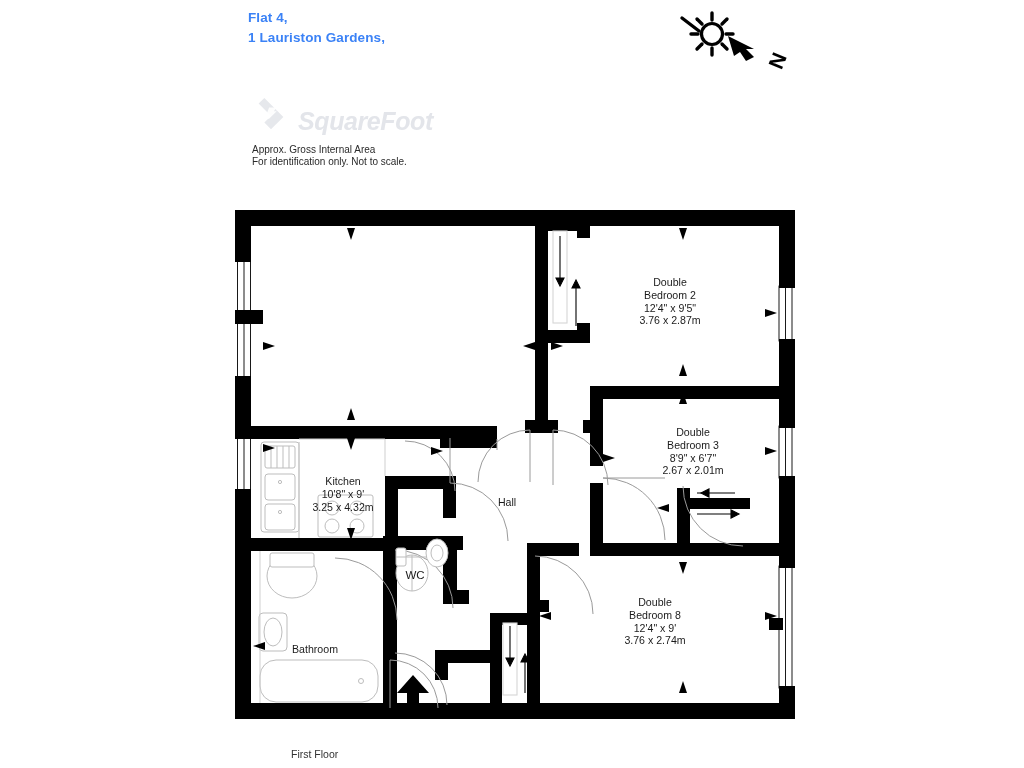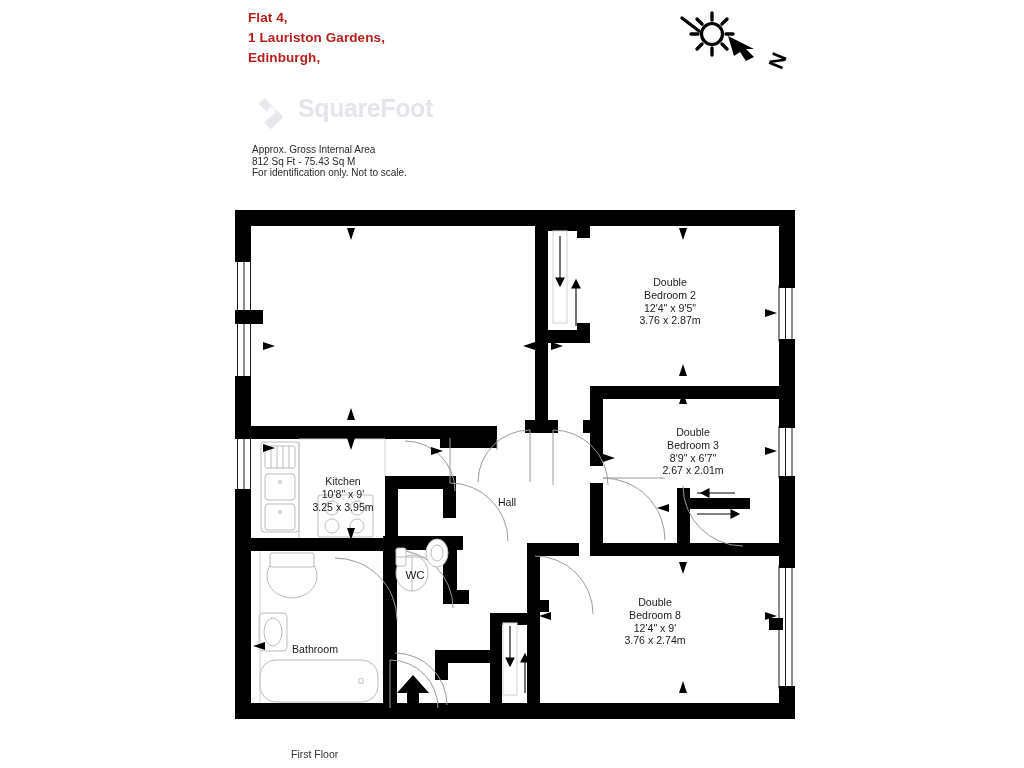--- a/index.html
+++ b/index.html
@@ -21,31 +21,32 @@
     position: absolute;
     left: 248px;
     top: 8px;
     width: 330px;
   }
   .addr-line {
     font-size: 13.5px;
     font-weight: bold;
     line-height: 20px;
     letter-spacing: 0.1px;
-    color: #b91c1c;
+    color: #3b82f6;
   }
 
   
   #logo-block {
     position: absolute;
     left: 252px;
     top: 96px;
     display: flex;
-    align-items: flex-start;
+    align-items: flex-end;
     gap: 8px;
+    font-style: italic;
   }
   #logo-mark { width: 38px; height: 38px; display:block; }
   #logo-word {
     font-size: 25px;
     font-weight: bold;
     color: #e3e5ea;
     letter-spacing: -0.4px;
     line-height: 1;
   }
 
@@ -96,39 +97,37 @@
   }
   .rm-label .nm { display: block; }
   .rm-label .dim { display: block; }
 </style>
 </head>
 <body>
 
 <div id="header-block">
   <div class="addr-line">Flat 4,</div>
   <div class="addr-line">1 Lauriston Gardens,</div>
-  <div class="addr-line">Edinburgh,</div>
 </div>
 
 <div id="logo-block">
   <svg id="logo-mark" viewBox="0 0 40 40">
     <g fill="#e6e8ec">
       <path d="M13 2 L26 15 L20 21 L7 8 Z"></path>
       <path d="M20 21 L26 15 L33 22 L20 35 L13 28 L20 21 Z"></path>
     </g>
     <g fill="#ffffff">
       <path d="M18 12 h8 l-3 4 h3 l-8 8 h-3 l3 -4 h-3 z" opacity="0.9"></path>
     </g>
   </svg>
   <div id="logo-word">SquareFoot</div>
 </div>
 
 <div id="area-notes">
   <div class="note-line">Approx. Gross Internal Area</div>
-  <div class="note-line">812 Sq Ft  -  75.43 Sq M</div>
   <div class="note-line">For identification only. Not to scale.</div>
 </div>
 
 <svg id="compass" viewBox="0 0 130 80">
   <g stroke="#000" stroke-width="3.4" stroke-linecap="round" fill="none">
     <circle cx="44" cy="30" r="10.5" stroke-width="3.2"></circle>
     <line x1="44" y1="9" x2="44" y2="16"></line>
     <line x1="44" y1="44" x2="44" y2="51"></line>
     <line x1="23" y1="30" x2="30" y2="30"></line>
     <line x1="58" y1="30" x2="65" y2="30"></line>
@@ -402,21 +401,21 @@
   <div class="rm-label" style="left:345px; top:398px; width:150px;">
     <span class="nm">Double</span>
     <span class="nm">Bedroom 8</span>
     <span class="dim">12'4" x 9'</span>
     <span class="dim">3.76 x 2.74m</span>
   </div>
 
   <div class="rm-label" style="left:33px; top:277px; width:150px;">
     <span class="nm">Kitchen</span>
     <span class="dim">10'8" x 9'</span>
-    <span class="dim">3.25 x 3.95m</span>
+    <span class="dim">3.25 x 4.32m</span>
   </div>
 
   <div class="rm-label" style="left:222px; top:298px; width:100px;">
     <span class="nm">Hall</span>
   </div>
 
   <div class="rm-label" style="left:135px; top:371px; width:90px; font-size:11.5px;">
     <span class="nm">WC</span>
   </div>
 

